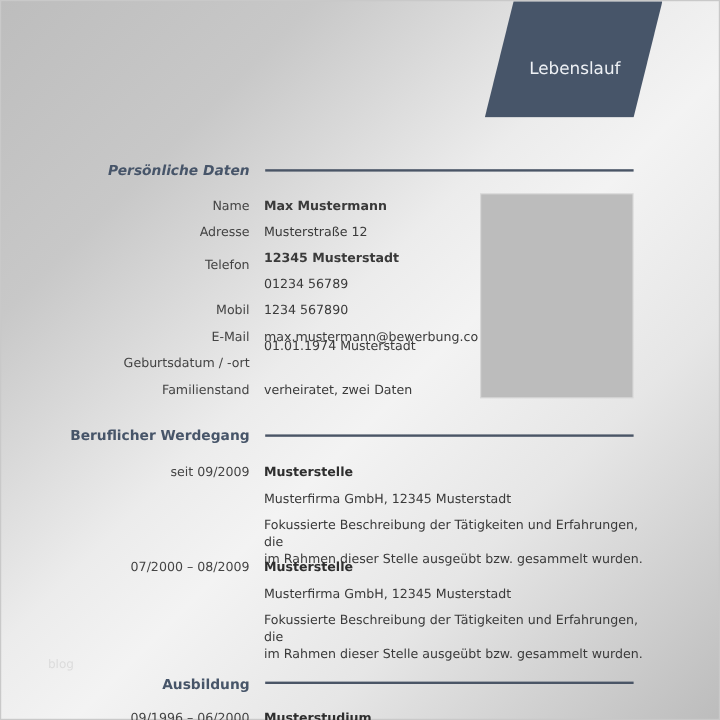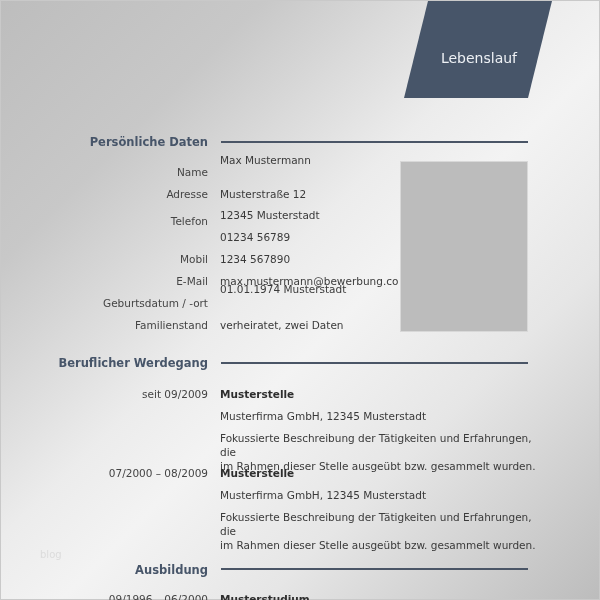--- a/index.html
+++ b/index.html
@@ -43,30 +43,30 @@
     .watermark { position: absolute; left: 40px; top: 549px; font-size: 10px; color: #dcdcdc; }
   </style>
 </head>
 <body>
 
 <div class="frame"></div>
 
 <div class="banner"></div>
 <div class="banner-text">Lebenslauf</div>
 
-<div class="section-title" style="position:absolute; right:392px; top:135px;">Persönliche Daten</div>
+<div class="section-title" style="position:absolute; right:392px; top:135px;font-style:italic;">Persönliche Daten</div>
 <div class="section-rule" style="left:221px; top:141px; width:307px;"></div>
 
 <div class="label" style="right:392px; top:166px;">Name</div>
-<div class="value" style="left:220px; top:154px;">Max Mustermann</div>
+<div class="value" style="left:220px; top:166px;font-weight:bold;">Max Mustermann</div>
 
 <div class="label" style="right:392px; top:188px;">Adresse</div>
 <div class="value" style="left:220px; top:188px;">Musterstraße 12</div>
 
-<div class="value" style="left:220px; top:209px;">12345 Musterstadt</div>
+<div class="value" style="left:220px; top:209px;font-weight:bold;">12345 Musterstadt</div>
 
 <div class="label" style="right:392px; top:215px;">Telefon</div>
 <div class="value" style="left:220px; top:231px;">01234 56789</div>
 
 <div class="label" style="right:392px; top:253px;">Mobil</div>
 <div class="value" style="left:220px; top:253px;">1234 567890</div>
 
 <div class="label" style="right:392px; top:275px;">E-Mail</div>
 <div class="value" style="left:220px; top:275px;">max.mustermann@bewerbung.co</div>
 

